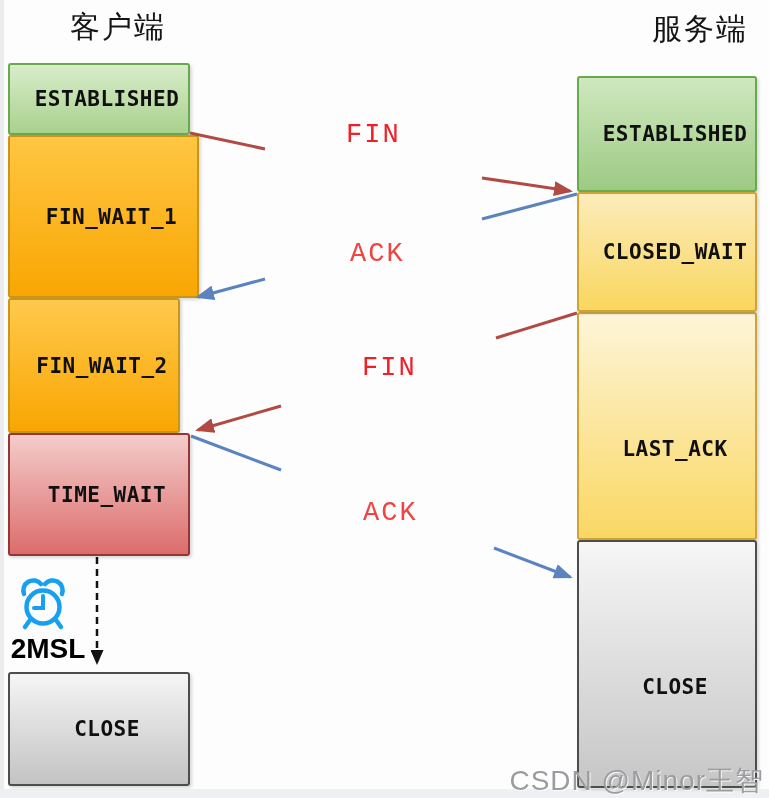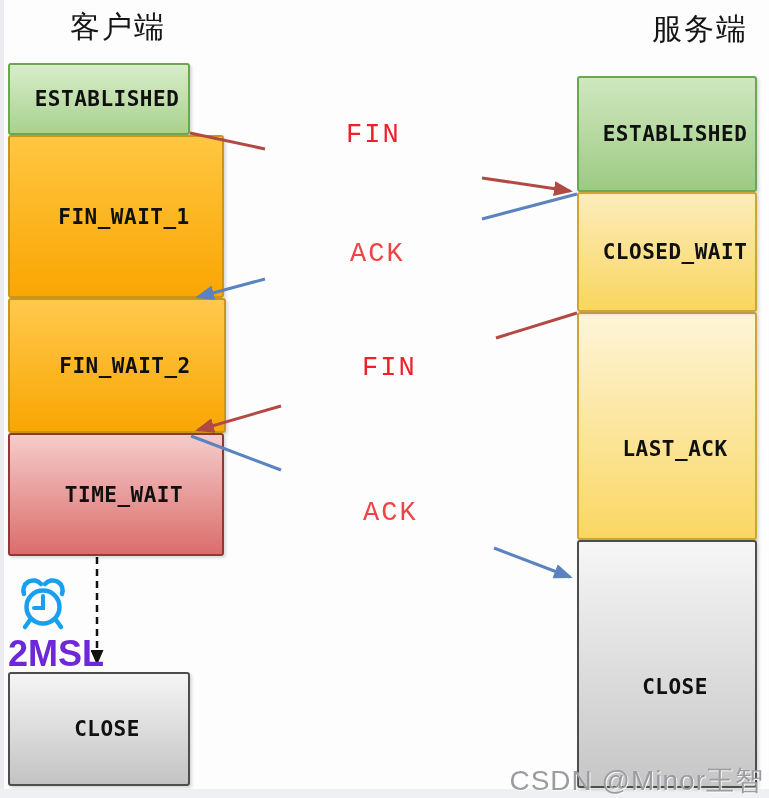--- a/index.html
+++ b/index.html
@@ -22,25 +22,25 @@
     border-radius:3px;box-sizing:border-box;
     box-shadow:2px 2px 3px rgba(130,130,130,.28);
   }
   .state-box span{
     font-family:"DejaVu Sans Mono",monospace;font-weight:700;
     font-size:21px;color:#101010;letter-spacing:.5px;white-space:nowrap;margin-left:16px;
   }
   
   .c-est {left:8px;top:63px;width:182px;height:72px;
           background:linear-gradient(#d8edca,#a9d18e);border:2.5px solid #6aa84f;}
-  .c-fw1 {left:8px;top:135px;width:216px;height:163px;
+  .c-fw1 {left:8px;top:135px;width:191px;height:163px;
           background:linear-gradient(#ffc642,#f9a602);border:2.5px solid #c9961a;}
-  .c-fw2 {left:8px;top:298px;width:218px;height:135px;
+  .c-fw2 {left:8px;top:298px;width:172px;height:135px;
           background:linear-gradient(#ffc94c,#f9a602);border:2.5px solid #c9961a;}
-  .c-tw  {left:8px;top:433px;width:216px;height:123px;
+  .c-tw  {left:8px;top:433px;width:182px;height:123px;
           background:linear-gradient(#f4cccb,#db6d6b);border:2.5px solid #943634;}
   .c-cl  {left:8px;top:672px;width:182px;height:114px;
           background:linear-gradient(#f5f5f5,#c3c3c3);border:2.5px solid #4d4d4d;}
   
   .s-est {left:577px;top:76px;width:180px;height:116px;
           background:linear-gradient(#cfe8bf,#9dca83);border:2.5px solid #6aa84f;}
   .s-cw  {left:577px;top:192px;width:180px;height:120px;
           background:linear-gradient(#fcecbb,#f9d65e);border:2.5px solid #cfa432;}
   .s-la  {left:577px;top:312px;width:180px;height:228px;
           background:linear-gradient(#fdf5d8,#fad763);border:2.5px solid #cfa432;}
@@ -57,21 +57,21 @@
   .msg-fin{color:#ee2028;}
   .msg-ack{color:#ef4444;}
   .lbl-fin1{left:346px;top:120px;}
   .lbl-ack1{left:350px;top:239px;}
   .lbl-fin2{left:362px;top:353px;}
   .lbl-ack2{left:363px;top:498px;}
 
   .timer-icon{position:absolute;left:15px;top:574px;width:56px;height:58px;}
   .timer-label{
     position:absolute;left:8px;top:633px;width:80px;text-align:center;
-    font-family:"Liberation Sans",sans-serif;font-size:36px;font-weight:600;color:#6d28d9;
+    font-family:"Liberation Sans",sans-serif;font-size:28px;font-weight:600;color:#000000;
   }
   .watermark{
     position:absolute;right:5px;top:762px;
     font-family:"Liberation Sans",sans-serif;font-size:28px;color:#9c9ca0;
     text-shadow:1px 1px 0 rgba(255,255,255,.85);letter-spacing:1px;
   }
 </style>
 </head>
 <body>
 

